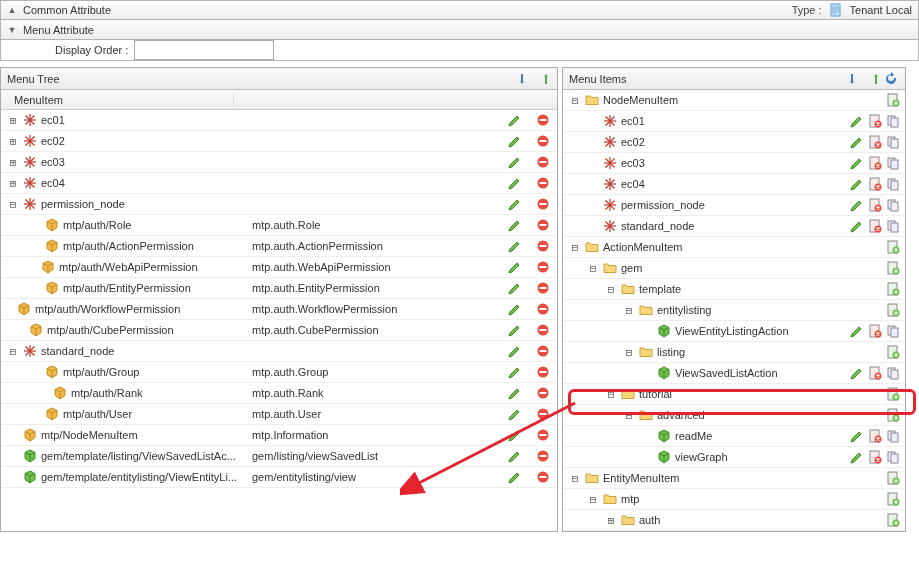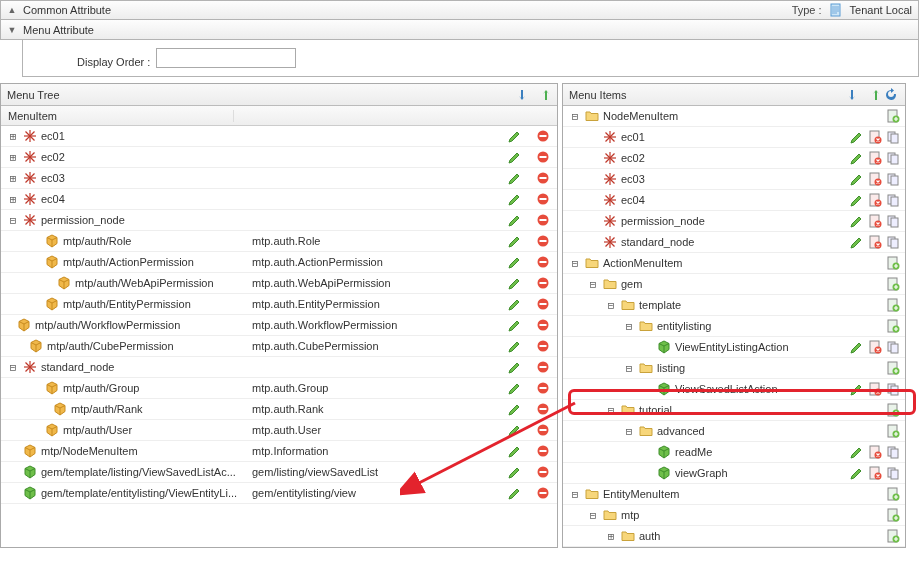--- a/index.html
+++ b/index.html
@@ -2,32 +2,32 @@
 <html><head>
 <meta charset="utf-8">
 <style>
   * { box-sizing: border-box; margin: 0; padding: 0; }
   body { font-family: Arial, Helvetica, sans-serif; font-size: 11px; color: #333; background: #fff; width: 919px; height: 566px; overflow: hidden; position: relative; }
   .section-header { background: linear-gradient(#fdfdfd,#ededed); border: 1px solid #b3b3b3; height: 20px; display: flex; align-items: center; padding: 0 6px; gap: 6px; }
   .chev { width: 10px; height: 10px; display: inline-flex; align-items: center; justify-content: center; font-size: 9px; color: #666; }
   .section-header .title { flex: 0 0 auto; }
   .section-header .spacer { flex: 1; }
   .type-label { color: #444; }
-  .menu-attr-body { border: 1px solid #b3b3b3; border-top: none; padding: 8px 14px; display: flex; align-items: flex-end; gap: 6px; margin-left: 22px; }
+  .menu-attr-body { border: 1px solid #b3b3b3; border-top: none; padding: 0 14px; display: flex; align-items: center; gap: 6px; }
   .menu-attr-body input { height: 20px; width: 140px; border: 1px solid #aaa; padding: 0 4px; font-size: 11px; }
   .panels { display: flex; margin-top: 6px; gap: 4px; }
   .panel { border: 1px solid #aaa; display: flex; flex-direction: column; }
   .panel.left { width: 558px; }
   .panel.right { width: 344px; }
   .panel-header { background: linear-gradient(#f9f9f9,#ececec); border-bottom: 1px solid #bbb; height: 22px; display: flex; align-items: center; padding: 0 6px; }
   .panel-header .ph-title { flex: 1; }
   .panel-header .tool-icons { display: flex; gap: 2px; }
   .icon16 { width: 16px; height: 16px; display: inline-flex; align-items: center; justify-content: center; }
   .col-header { background: linear-gradient(#fafafa,#eee); border-bottom: 1px solid #ccc; height: 20px; display: flex; align-items: center; }
-  .col-header .c1 { width: 233px; padding-left: 7px; border-right: 1px solid #ddd; }
+  .col-header .c1 { width: 233px; padding-left: 13px; border-right: 1px solid #ddd; }
   .col-header .c2 { flex: 1; padding-left: 6px; border-right: 1px solid #ddd; }
   .col-header .c3 { width: 56px; border-right: 1px solid #ddd; }
   .tree { overflow-y: auto; flex: 1; }
   .row { height: 21px; display: flex; align-items: center; border-bottom: 1px solid #eee; }
   .row .cell1 { width: 245px; display: flex; align-items: center; gap: 3px; overflow: hidden; white-space: nowrap; }
   .row .cell2 { flex: 1; padding-left: 6px; overflow: hidden; white-space: nowrap; }
   .row .cell3 { width: 56px; display: flex; align-items: center; justify-content: space-around; }
   .row-r { height: 21px; display: flex; align-items: center; border-bottom: 1px solid #eee; }
   .row-r .cellA { flex: 1; display: flex; align-items: center; gap: 3px; overflow: hidden; white-space: nowrap; }
   .row-r .cellB { width: 66px; display: flex; align-items: center; justify-content: flex-end; gap: 2px; padding-right: 4px; }
@@ -283,21 +283,21 @@
             </span>
             <span class="icon16">
               <svg width="14" height="14" viewBox="0 0 14 14">
                 <circle cx="7" cy="7" r="5.5" fill="#e74c3c"></circle>
                 <rect x="3.5" y="6" width="7" height="2" fill="#fff"></rect>
               </svg>
             </span>
           </div>
         </div>
         <div class="row">
-          <div class="cell1" style="padding-left:40px">
+          <div class="cell1" style="padding-left:24px">
             <span class="exp"></span>
             <span class="icon16">
               <svg width="14" height="14" viewBox="0 0 14 14">
                 <path d="M7 1l5 2.5v6L7 13 2 9.5v-6z" fill="#f0b84a" stroke="#c88b1f"></path>
                 <path d="M2 3.5L7 6l5-2.5M7 6v7" stroke="#c88b1f" fill="none"></path>
               </svg>
             </span>
             <span class="txt">mtp/auth/WebApiPermission</span>
           </div>
           <div class="cell2">mtp.auth.WebApiPermission</div>

